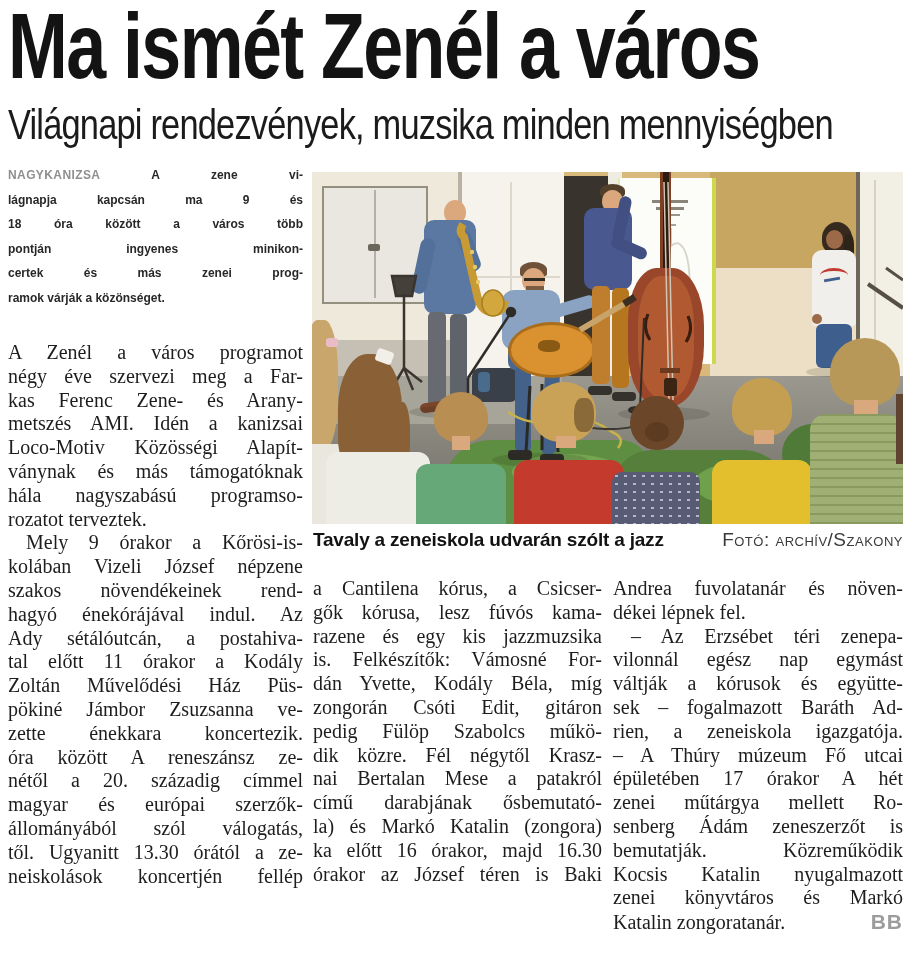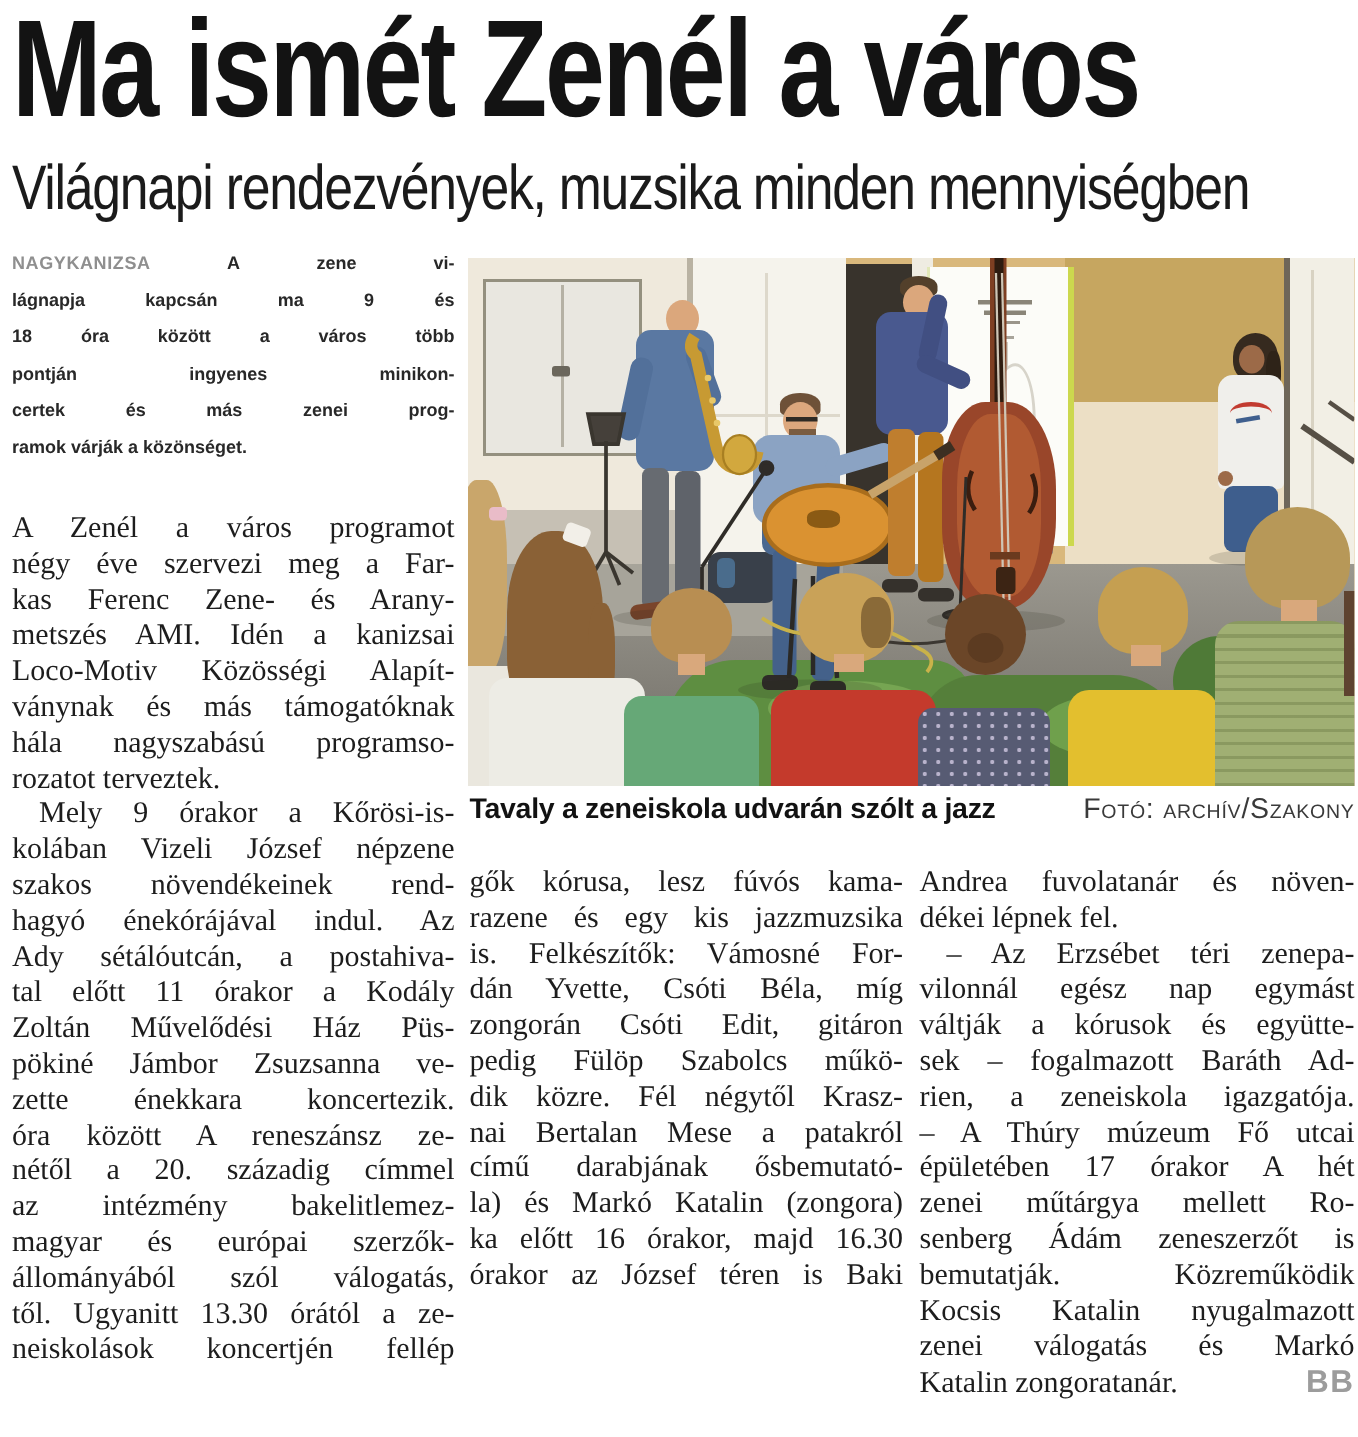--- a/index.html
+++ b/index.html
@@ -65,21 +65,20 @@
     <div class="tl">kolában Vizeli József népzene</div>
     <div class="tl">szakos növendékeinek rend-</div>
     <div class="tl">hagyó énekórájával indul. Az</div>
     <div class="tl">Ady sétálóutcán, a postahiva-</div>
     <div class="tl">tal előtt 11 órakor a Kodály</div>
     <div class="tl">Zoltán Művelődési Ház Püs-</div>
     <div class="tl">pökiné Jámbor Zsuzsanna ve-</div>
     <div class="tl">zette énekkara koncertezik.</div>
     <div class="tl">óra között A reneszánsz ze-</div>
     <div class="tl">nétől a 20. századig címmel</div>
-    <div class="tl">az intézmény bakelitlemez-</div>
     <div class="tl">magyar és európai szerzők-</div>
     <div class="tl">állományából szól válogatás,</div>
     <div class="tl">től. Ugyanitt 13.30 órától a ze-</div>
     <div class="tl">neiskolások koncertjén fellép</div>
   </div>
 
 <div id="photo">
 
   <div class="p" style="left:0;top:0;width:148px;height:212px;background:#efe9dc;"></div>
   <div class="p" style="left:0;top:168px;width:148px;height:44px;background:#c6c0b4;"></div>
@@ -258,24 +257,25 @@
   <div class="p" style="left:498px;top:242px;width:93px;height:110px;background:#a0af73;border-radius:16px 16px 0 0;background-image:repeating-linear-gradient(180deg,rgba(120,135,80,.55) 0 2px,transparent 2px 9px);"></div>
   <div class="p" style="left:584px;top:222px;width:7px;height:70px;background:#5e4330;"></div>
 </div>
 
 <div id="caption-row">
   <span id="caption-text">Tavaly a zeneiskola udvarán szólt a jazz</span>
   <span id="caption-credit">Fotó: archív/Szakony</span>
 </div>
 
 <div id="mid-col" class="serif-col">
+    <div class="tl">a Cantilena kórus, a Csicser-</div>
     <div class="tl">gők kórusa, lesz fúvós kama-</div>
     <div class="tl">razene és egy kis jazzmuzsika</div>
     <div class="tl">is. Felkészítők: Vámosné For-</div>
-    <div class="tl">dán Yvette, Csóti Béla, míg</div>
+    <div class="tl">dán Yvette, Kodály Béla, míg</div>
     <div class="tl">zongorán Csóti Edit, gitáron</div>
     <div class="tl">pedig Fülöp Szabolcs műkö-</div>
     <div class="tl">dik közre. Fél négytől Krasz-</div>
     <div class="tl">nai Bertalan Mese a patakról</div>
     <div class="tl">című darabjának ősbemutató-</div>
     <div class="tl">la) és Markó Katalin (zongora)</div>
     <div class="tl">ka előtt 16 órakor, majd 16.30</div>
     <div class="tl">órakor az József téren is Baki</div>
   </div>
 <div id="right-col" class="serif-col">
@@ -286,19 +286,19 @@
       <div class="tl">vilonnál egész nap egymást</div>
       <div class="tl">váltják a kórusok és együtte-</div>
       <div class="tl">sek – fogalmazott Baráth Ad-</div>
       <div class="tl">rien, a zeneiskola igazgatója.</div>
       <div class="tl">– A Thúry múzeum Fő utcai</div>
       <div class="tl">épületében 17 órakor A hét</div>
       <div class="tl">zenei műtárgya mellett Ro-</div>
       <div class="tl">senberg Ádám zeneszerzőt is</div>
       <div class="tl">bemutatják. Közreműködik</div>
       <div class="tl">Kocsis Katalin nyugalmazott</div>
-      <div class="tl">zenei válogatás és Markó</div>
+      <div class="tl">zenei könyvtáros és Markó</div>
     </div>
   <div class="tl pend tail-line">
     <span>Katalin zongoratanár.</span>
     <span class="byline">BB</span>
   </div>
 </div>
 
 </body></html>

